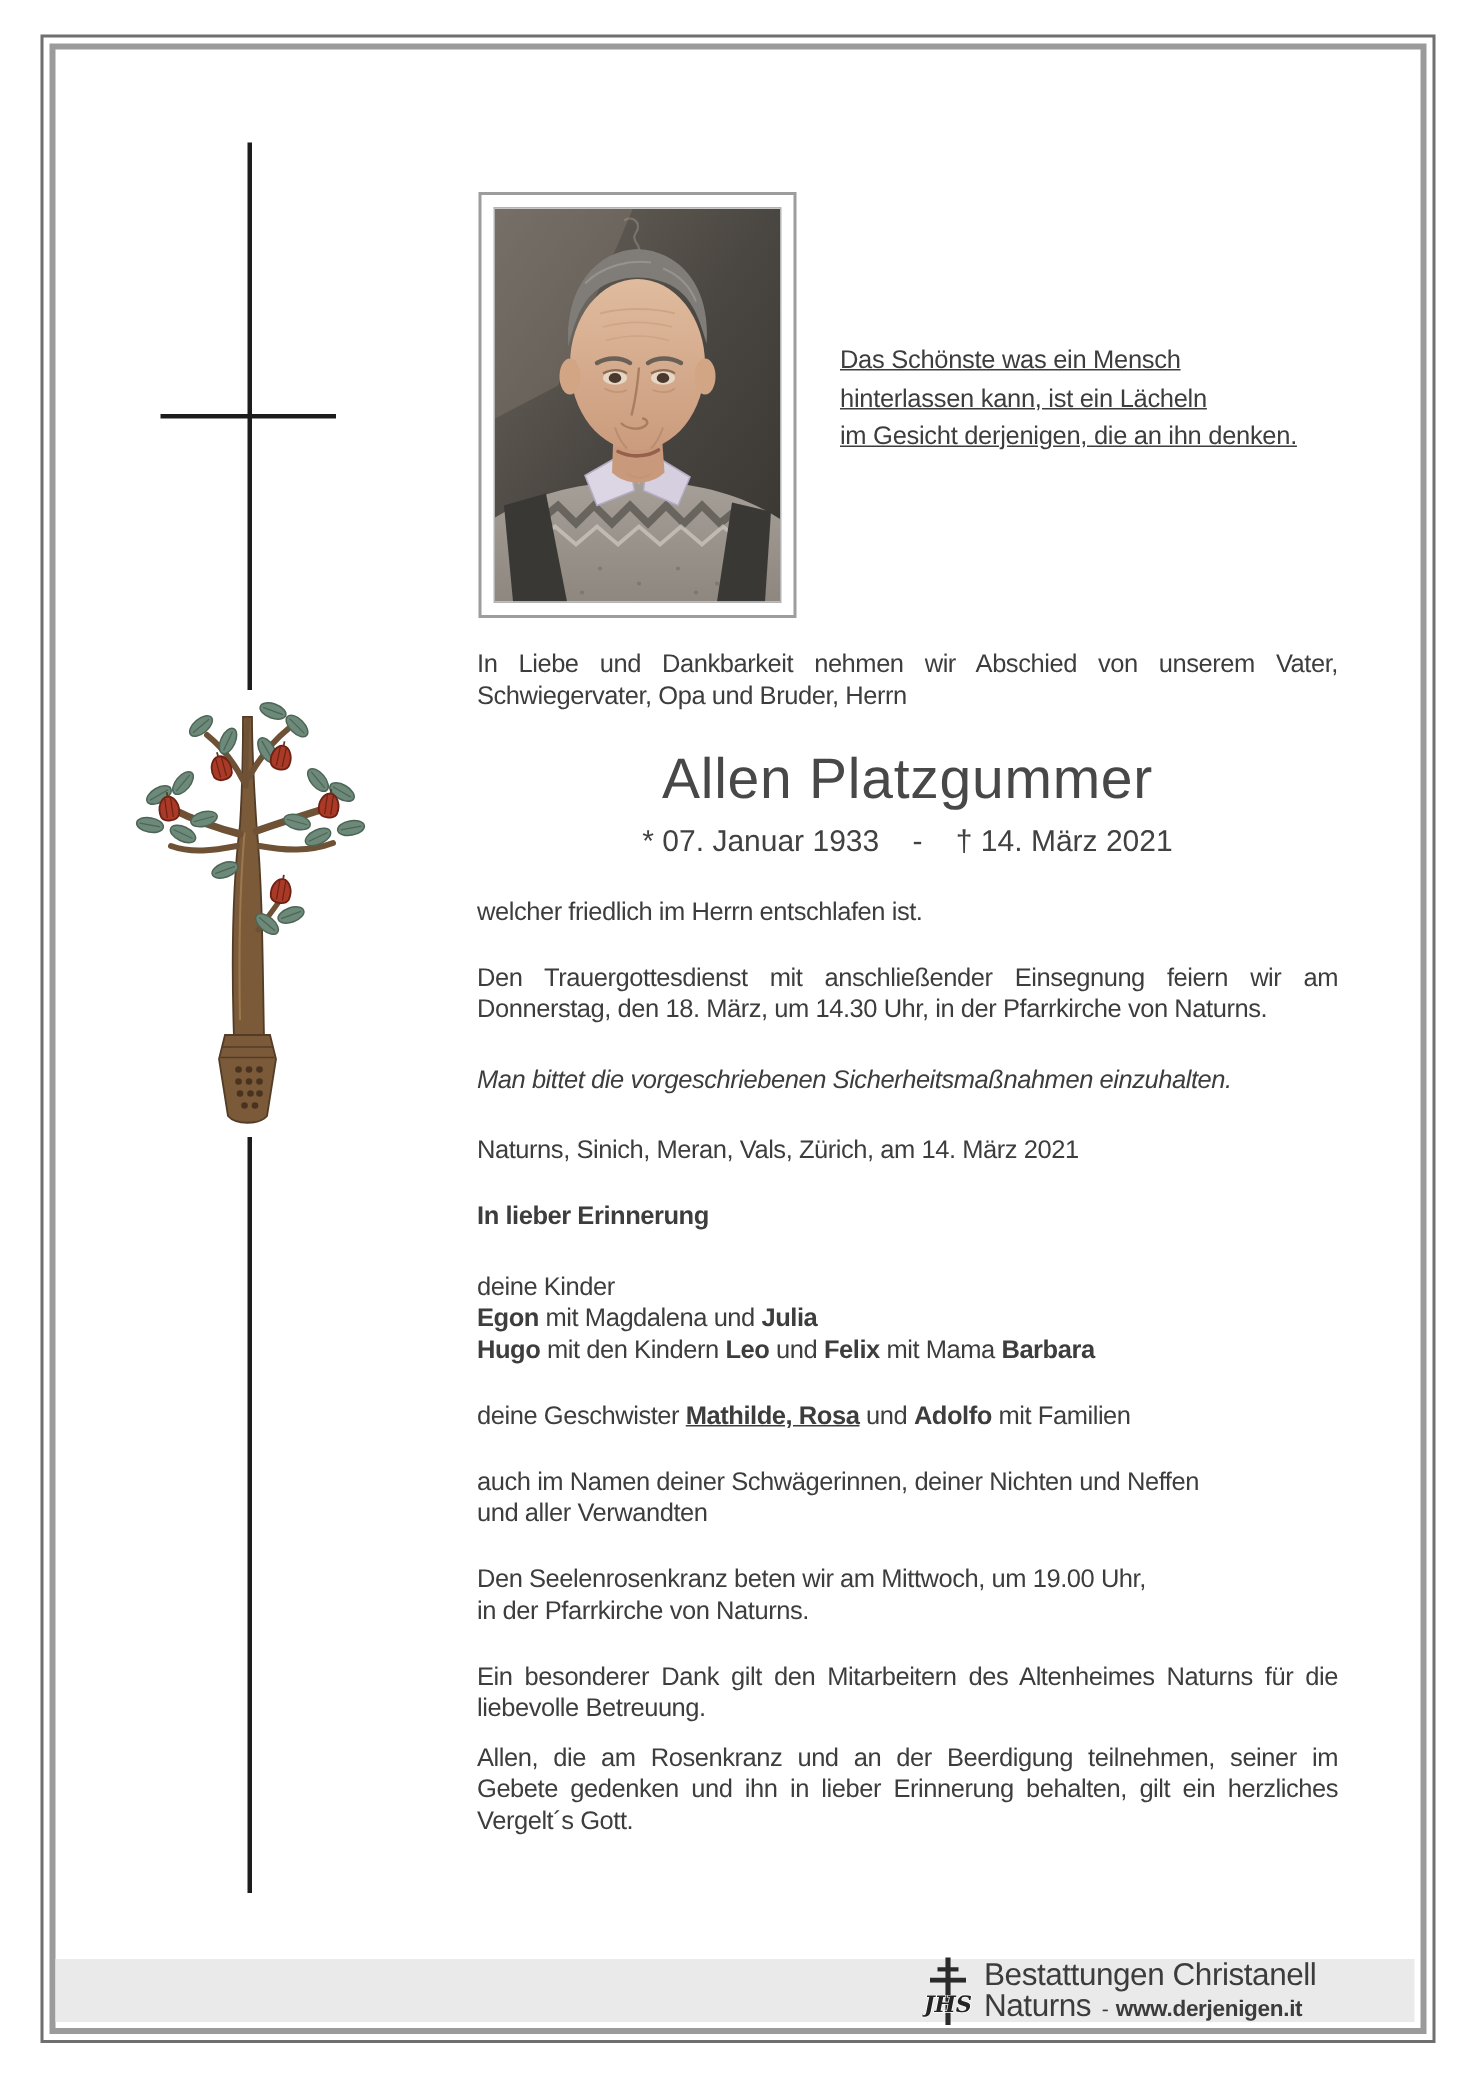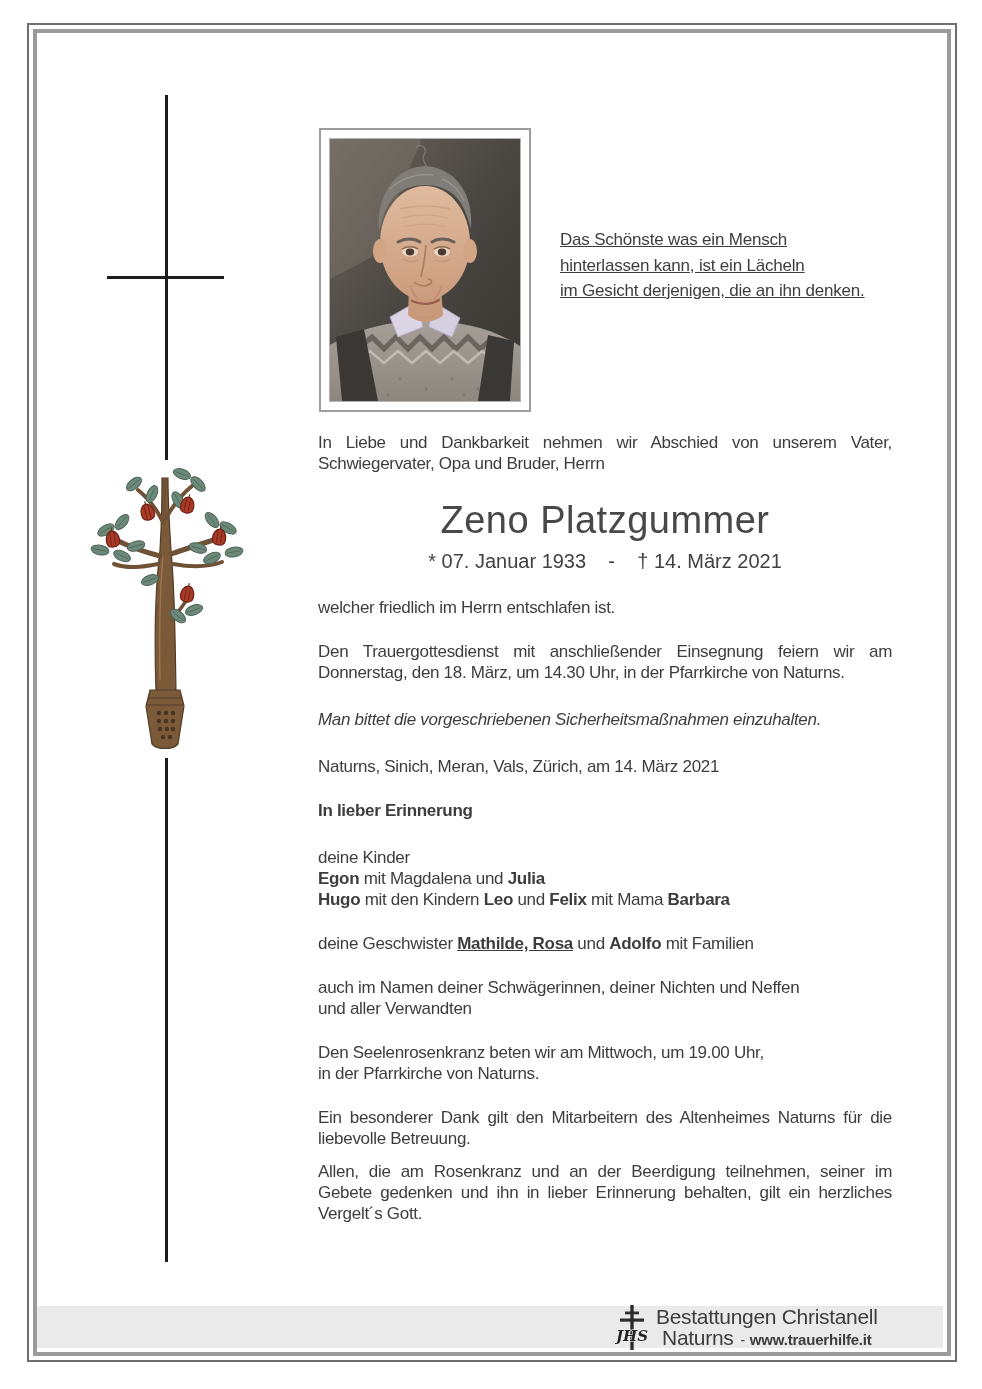--- a/index.html
+++ b/index.html
@@ -36,21 +36,21 @@
   .p-gap26{margin-top:26px !important;}
   .p-gap12{margin-top:12px !important;}
   .italic{font-style:italic;}
   .bold{font-weight:700;}
   .preline{white-space:pre-line;}
   
   .footer-strip{position:absolute;left:37px;top:1306px;width:906px;height:42px;background:#eaeaea;z-index:1;}
   .footer-logo{position:absolute;left:615px;top:1303px;z-index:2;display:flex;align-items:center;gap:7px;}
   .footer-text{display:flex;flex-direction:column;line-height:21px;color:#3c3c3c;}
   .footer-line1{font-size:21px;letter-spacing:-0.3px;}
-  .footer-line2{font-size:21px;letter-spacing:-0.3px;display:flex;align-items:baseline;justify-content:center;}
+  .footer-line2{font-size:21px;letter-spacing:-0.3px;display:flex;align-items:baseline;}
   .footer-sep{font-size:14px;margin:0 5px 0 7px;}
   .footer-site{font-size:15px;font-weight:700;letter-spacing:-0.2px;}
 </style>
 </head>
 <body>
 
 <div class="page">
 
   <div class="frame-outer">
     <div class="frame-inner"></div>
@@ -217,21 +217,21 @@
   </div>
 
   <div class="quote">
     <div>Das Schönste was ein Mensch</div>
     <div>hinterlassen kann, ist ein Lächeln</div>
     <div>im Gesicht derjenigen, die an ihn denken.</div>
   </div>
 
   <div class="col">
     <p class="just">In Liebe und Dankbarkeit nehmen wir Abschied von unserem Vater, Schwiegervater, Opa und Bruder, Herrn</p>
-    <p class="p-name">Zeno Platzgummer</p>
+    <p class="p-name">Allen Platzgummer</p>
     <p class="p-dates">* 07. Januar 1933    -    † 14. März 2021</p>
     <p class="p-gap">welcher friedlich im Herrn entschlafen ist.</p>
     <p class="p-gap just">Den Trauergottesdienst mit anschließender Einsegnung feiern wir am Donnerstag, den 18. März, um 14.30 Uhr, in der Pfarrkirche von Naturns.</p>
     <p class="p-gap26 italic">Man bittet die vorgeschriebenen Sicherheitsmaßnahmen einzuhalten.</p>
     <p class="p-gap26">Naturns, Sinich, Meran, Vals, Zürich, am 14. März 2021</p>
     <p class="p-gap bold">In lieber Erinnerung</p>
     <p class="p-gap26">
       <span>deine Kinder</span><br>
       <span><span style="font-weight: 700;">Egon</span><span> mit </span><span style="font-weight: 400;">Magdalena</span><span> und </span><span style="font-weight: 700;">Julia</span></span><br>
       <span><span style="font-weight: 700;">Hugo</span><span> mit den Kindern </span><span style="font-weight: 700; text-align: right;">Leo</span><span> und </span><span style="font-weight: 700;">Felix</span><span> mit Mama </span><span style="font-weight: 700;">Barbara</span></span>
@@ -250,18 +250,18 @@
       <rect x="15.3" y="2" width="3.4" height="45" fill="#2b2b2b"></rect>
       <rect x="10" y="8.5" width="14" height="2.8" fill="#2b2b2b"></rect>
       <rect x="5" y="15.5" width="24" height="3.2" fill="#2b2b2b"></rect>
       <text x="17" y="38" text-anchor="middle" font-family="DejaVu Serif, serif" font-size="15" font-weight="bold" font-style="italic" fill="#242424" stroke="#ffffff" stroke-width="0.9" paint-order="stroke">JHS</text>
     </svg>
     <div class="footer-text">
       <div class="footer-line1">Bestattungen Christanell</div>
       <div class="footer-line2">
         <span>Naturns</span>
         <span class="footer-sep">-</span>
-        <span class="footer-site">www.trauerhilfe.it</span>
+        <span class="footer-site">www.derjenigen.it</span>
       </div>
     </div>
   </div>
 
 </div>
 
 </body></html>

